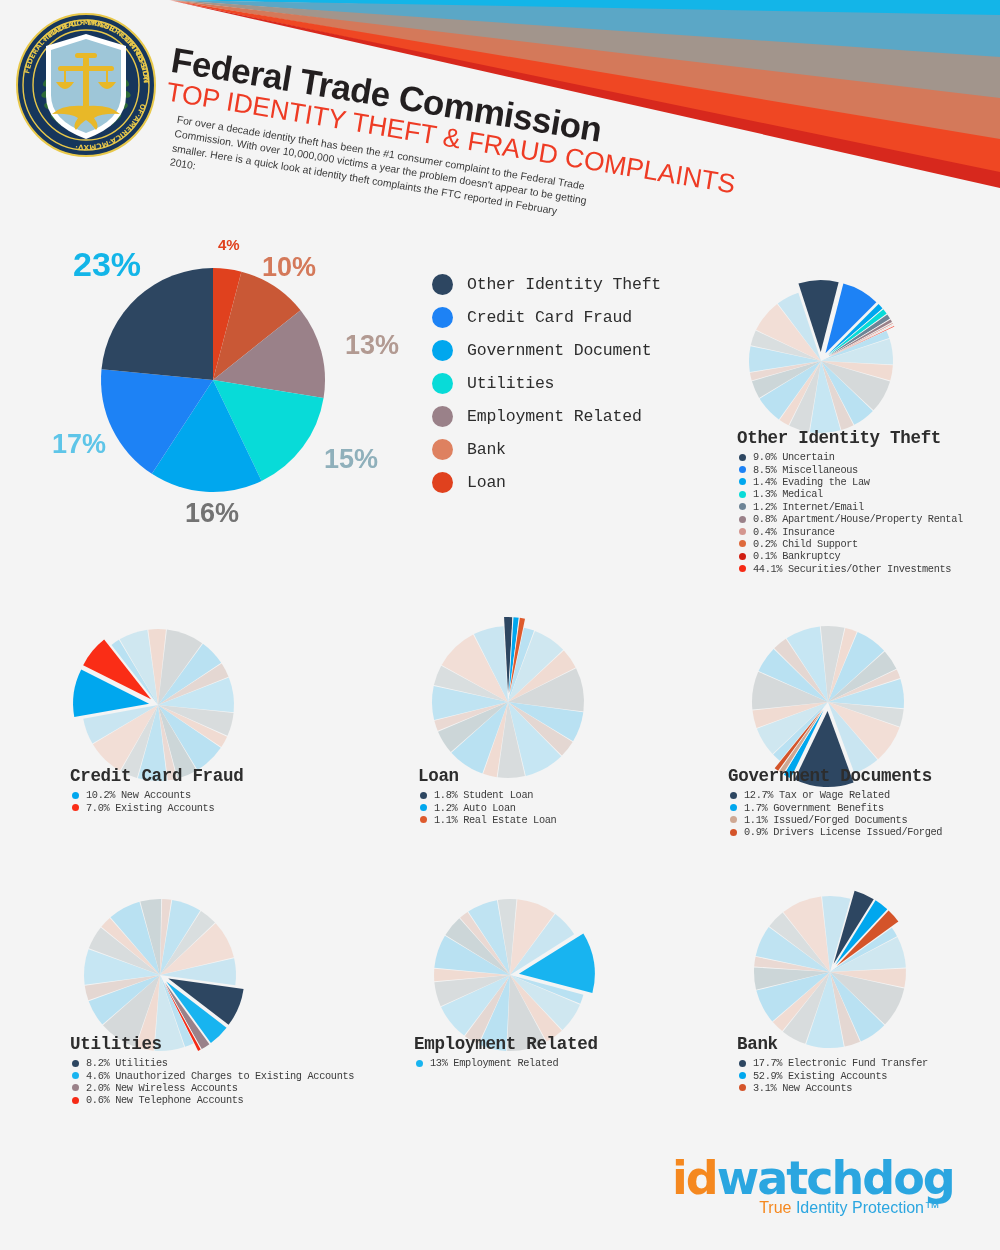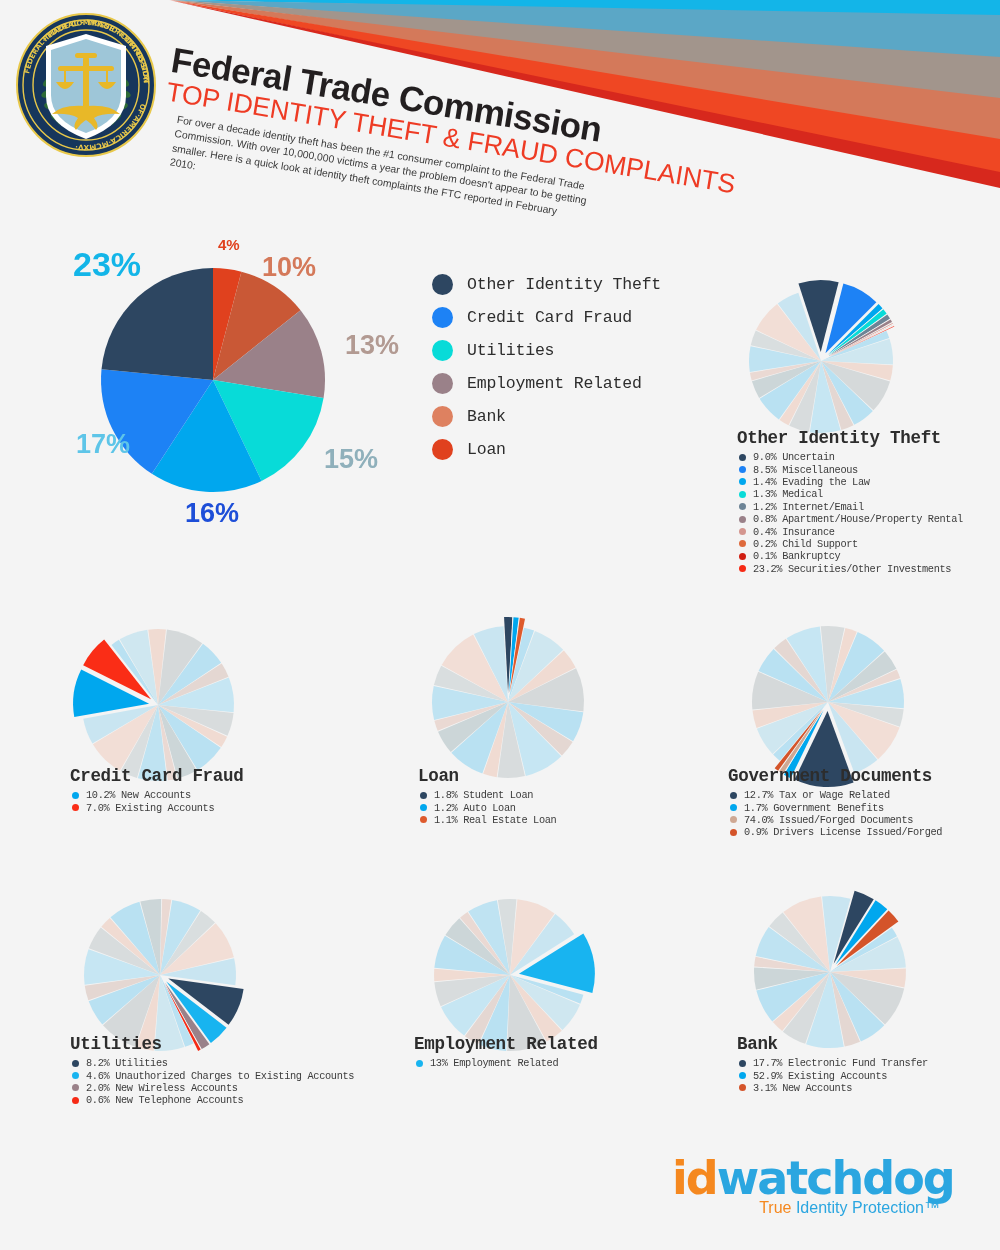--- a/index.html
+++ b/index.html
@@ -154,33 +154,37 @@
         <path d="M 125 125 L 63.90009106441856 218.86586774788617 A 112 112 0 0 1 13.517539349689798 114.2454210983397 Z" fill="#1d82f5"></path>
         <path d="M 125 125 L 13.517539349689798 114.2454210983397 A 112 112 0 0 1 124.99999999999999 13 Z" fill="#2d4661"></path>
       </g>
   </svg>
 </div>
 <div id="main-pct-labels">
     <div class="pct-label" style="left: 218px; top: 236px; font-size: 15px; color: rgb(224, 65, 30);">4%</div>
     <div class="pct-label" style="left: 262px; top: 252px; font-size: 27px; color: rgb(212, 121, 90);">10%</div>
     <div class="pct-label" style="left: 345px; top: 330px; font-size: 27px; color: rgb(178, 154, 146);">13%</div>
     <div class="pct-label" style="left: 324px; top: 444px; font-size: 27px; color: rgb(143, 176, 187);">15%</div>
-    <div class="pct-label" style="left: 185px; top: 498px; font-size: 27px; color: #1d4ed8;">16%</div>
-    <div class="pct-label" style="left: 52px; top: 429px; font-size: 27px; color: rgb(94, 197, 232); margin-left: 24px;">17%</div>
+    <div class="pct-label" style="left: 185px; top: 498px; font-size: 27px; color: #737373;">16%</div>
+    <div class="pct-label" style="left: 52px; top: 429px; font-size: 27px; color: rgb(94, 197, 232);">17%</div>
     <div class="pct-label" style="left: 73px; top: 245px; font-size: 34px; color: rgb(19, 181, 232);">23%</div>
   </div>
 
 <div id="legend">
     <div class="legend-row">
       <span class="legend-dot" style="background: rgb(45, 70, 97);"></span>
       <span class="legend-label">Other Identity Theft</span>
     </div>
     <div class="legend-row">
       <span class="legend-dot" style="background: rgb(29, 130, 245);"></span>
       <span class="legend-label">Credit Card Fraud</span>
+    </div>
+    <div class="legend-row">
+      <span class="legend-dot" style="background: rgb(0, 167, 238);"></span>
+      <span class="legend-label">Government Document</span>
     </div>
     <div class="legend-row">
       <span class="legend-dot" style="background: rgb(8, 219, 216);"></span>
       <span class="legend-label">Utilities</span>
     </div>
     <div class="legend-row">
       <span class="legend-dot" style="background: rgb(154, 129, 137);"></span>
       <span class="legend-label">Employment Related</span>
     </div>
     <div class="legend-row">
@@ -265,21 +269,21 @@
       <div class="sub-row">
         <span class="sub-dot" style="background: rgb(222, 106, 60);"></span>
         <span class="sub-text">0.2% Child Support</span>
       </div>
       <div class="sub-row">
         <span class="sub-dot" style="background: rgb(208, 30, 18);"></span>
         <span class="sub-text">0.1% Bankruptcy</span>
       </div>
       <div class="sub-row">
         <span class="sub-dot" style="background: rgb(246, 42, 21);"></span>
-        <span class="sub-text">23.2% Securities/Other Investments</span>
+        <span class="sub-text">44.1% Securities/Other Investments</span>
       </div>
     </div>
     <div class="section" style="left: 68px; top: 615px;"><svg width="180" height="180" viewBox="0 0 180 180">
         <path d="M 81.0956333063859 88.69146884421657 L 2.5433574656966584 103.84204507907535 A 80 80 0 0 1 10.22312315865554 51.582341862302044 Z" fill="#f4f4f4"></path>
         <path d="M 81.0956333063859 88.69146884421657 L 6.250244077458092 101.88873034690327 A 76 76 0 0 1 13.211331915497524 54.51952677662215 Z" fill="#00a7ee"></path>
         <path d="M 83.03742836142278 84.29714140297341 L 11.013912434041217 49.47454595894866 A 80 80 0 0 1 34.71036170054177 20.54375225420138 Z" fill="#f4f4f4"></path>
         <path d="M 83.03742836142278 84.29714140297341 L 15.153126970534402 50.12519933537899 A 76 76 0 0 1 36.1635813101334 24.473714030310028 Z" fill="#fa2d16"></path>
         <path d="M 90 90 L 43.48593508602285 29.896408050946576 A 76 76 0 0 1 50.903675216905064 24.827326367144053 Z" fill="#b9e1f2"></path>
         <path d="M 90 90 L 51.68854343250981 24.362874105600014 A 76 76 0 0 1 79.34939564729162 14.74998586762878 Z" fill="#cfe7f0"></path>
         <path d="M 90 90 L 80.25314097934339 14.627599618750068 A 76 76 0 0 1 97.97748957699261 14.419846123145689 Z" fill="#f0dbd2"></path>
@@ -378,21 +382,21 @@
       <div class="sub-row">
         <span class="sub-dot" style="background: rgb(45, 70, 97);"></span>
         <span class="sub-text">12.7% Tax or Wage Related</span>
       </div>
       <div class="sub-row">
         <span class="sub-dot" style="background: rgb(0, 167, 238);"></span>
         <span class="sub-text">1.7% Government Benefits</span>
       </div>
       <div class="sub-row">
         <span class="sub-dot" style="background: rgb(207, 168, 147);"></span>
-        <span class="sub-text">74.0% Issued/Forged Documents</span>
+        <span class="sub-text">1.1% Issued/Forged Documents</span>
       </div>
       <div class="sub-row">
         <span class="sub-dot" style="background: rgb(212, 84, 42);"></span>
         <span class="sub-text">0.9% Drivers License Issued/Forged</span>
       </div>
     </div>
     <div class="section" style="left: 70px; top: 885px;"><svg width="180" height="180" viewBox="0 0 180 180">
         <path d="M 98.29920117446576 93.4818471916134 L 177.68864051371222 103.34678111942604 A 80 80 0 0 1 160.9628073227212 143.2138536310918 Z" fill="#f4f4f4"></path>
         <path d="M 98.29920117446576 93.4818471916134 L 173.5595743988251 104.05900286457837 A 76 76 0 0 1 158.57790152878616 139.76875985160893 Z" fill="#2d4661"></path>
         <path d="M 96.27448592569108 96.45219546885434 L 160.4971636622244 144.1538481063614 A 80 80 0 0 1 142.16433800066488 161.98174206073168 Z" fill="#f4f4f4"></path>

